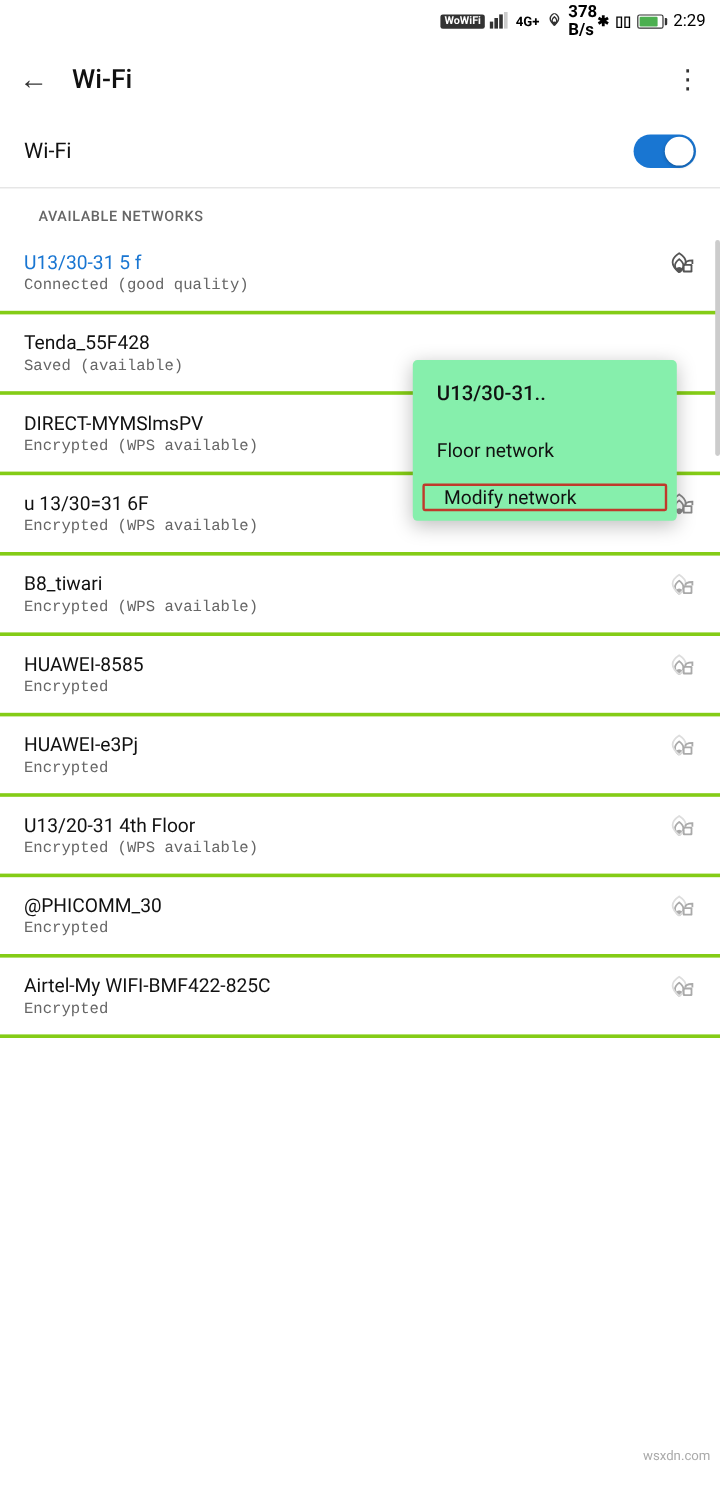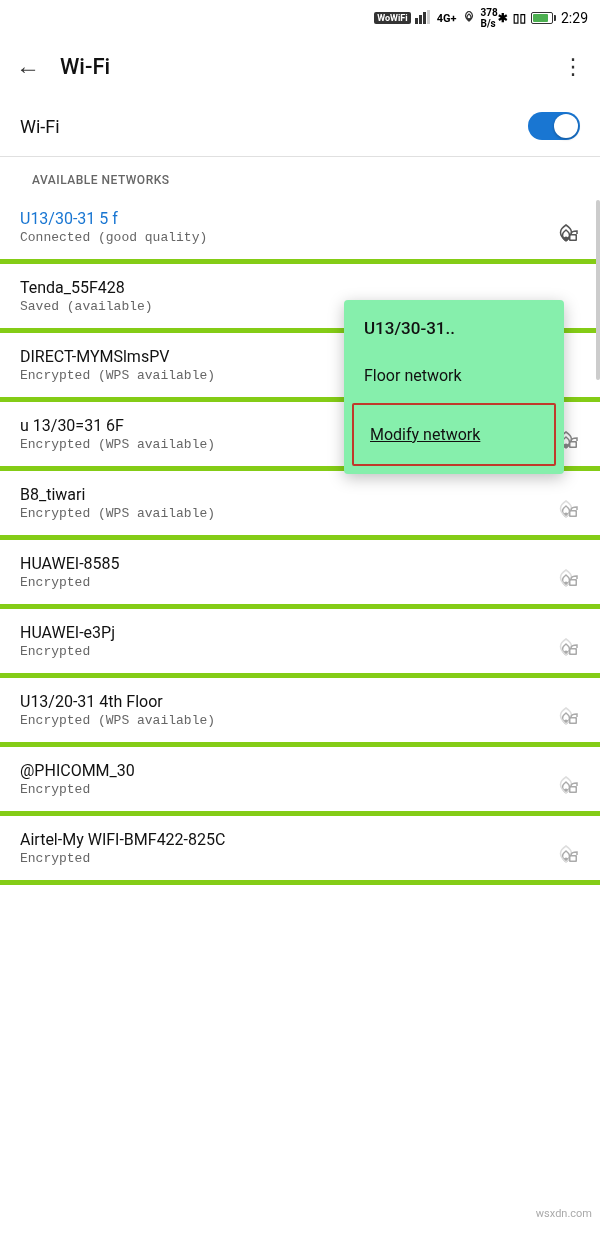--- a/index.html
+++ b/index.html
@@ -137,24 +137,24 @@
       letter-spacing: 0.5px;
       font-weight: 500;
     }
 
     
     .network-list {
       padding: 0;
     }
     .network-item {
       display: flex;
-      align-items: flex-end;
+      align-items: flex-start;
       justify-content: space-between;
       padding: 14px 20px;
-      border-bottom: 5px solid #84cc16;
+      border-bottom: 3px solid #84cc16;
       cursor: pointer;
     }
     .network-info {
       flex: 1;
     }
     .network-name {
       font-size: 16px;
       color: #111;
       font-weight: 400;
     }
@@ -206,22 +206,21 @@
     .context-menu-item {
       padding: 14px 20px;
       font-size: 16px;
       color: #111;
       cursor: pointer;
     }
     .context-menu-item.highlighted {
       border: 2px solid #c0392b;
       margin: 4px 8px 8px;
       border-radius: 2px;
-      padding: 20px 16px;
-      text-decoration: underline;
+      padding: 0 16px;
     }
 
     
     .watermark {
       position: absolute;
       bottom: 20px;
       right: 8px;
       font-size: 11px;
       color: #aaa;
     }
@@ -241,21 +240,21 @@
       </svg>
     </span>
     <span style="font-size:11px;font-weight:bold;">4G+</span>
     <span>
       <svg width="16" height="12" viewBox="0 0 16 12">
         <path d="M8 10 L6 8 Q8 6 10 8 Z" fill="#333"></path>
         <path d="M8 10 Q4 6 8 3 Q12 6 8 10" fill="none" stroke="#333" stroke-width="1.2"></path>
         <path d="M8 10 Q1 4 8 0 Q15 4 8 10" fill="none" stroke="#333" stroke-width="1.2"></path>
       </svg>
     </span>
-    <span style="font-size:10px;line-height:1.1;">378<br>B/s</span>
+    <span style="font-size:14px;line-height:1.1;">378<br>B/s</span>
   </div>
   <div class="status-right">
     <span>✱</span>
     <span>▯▯</span>
     <span>
       <span class="battery">
         <span class="battery-body">
           <span class="battery-fill"></span>
         </span>
         <span class="battery-tip"></span>

